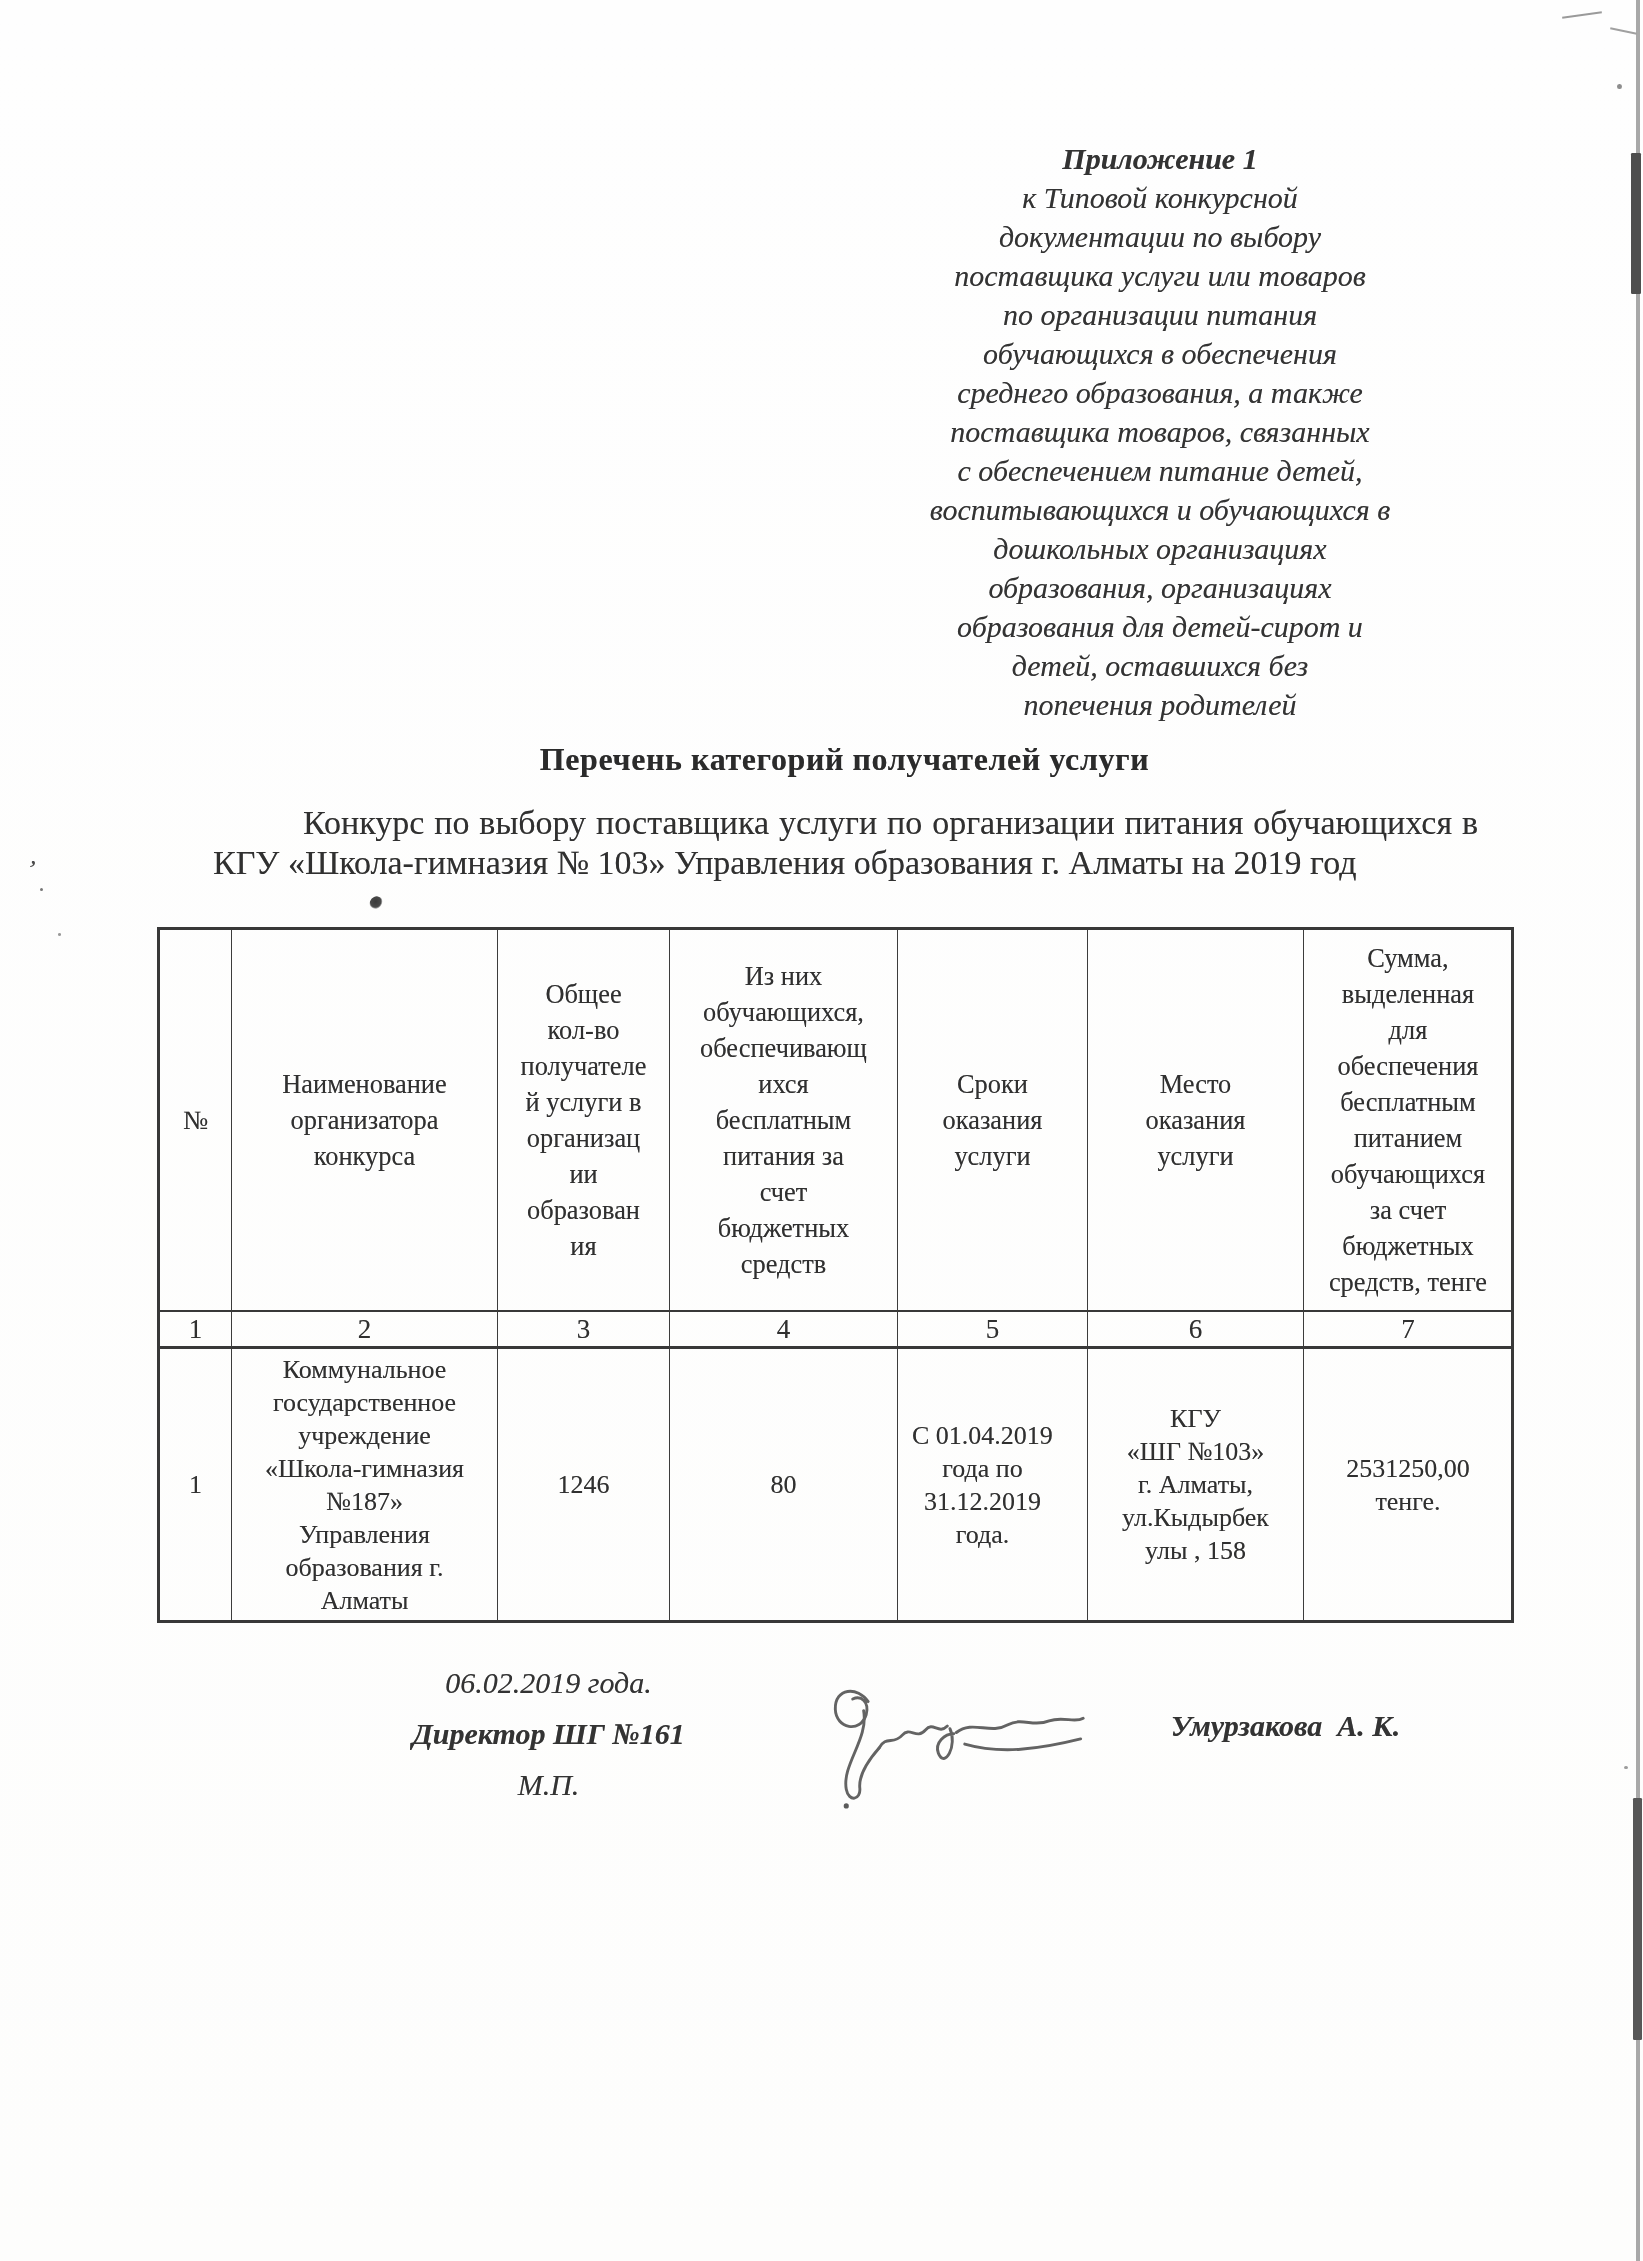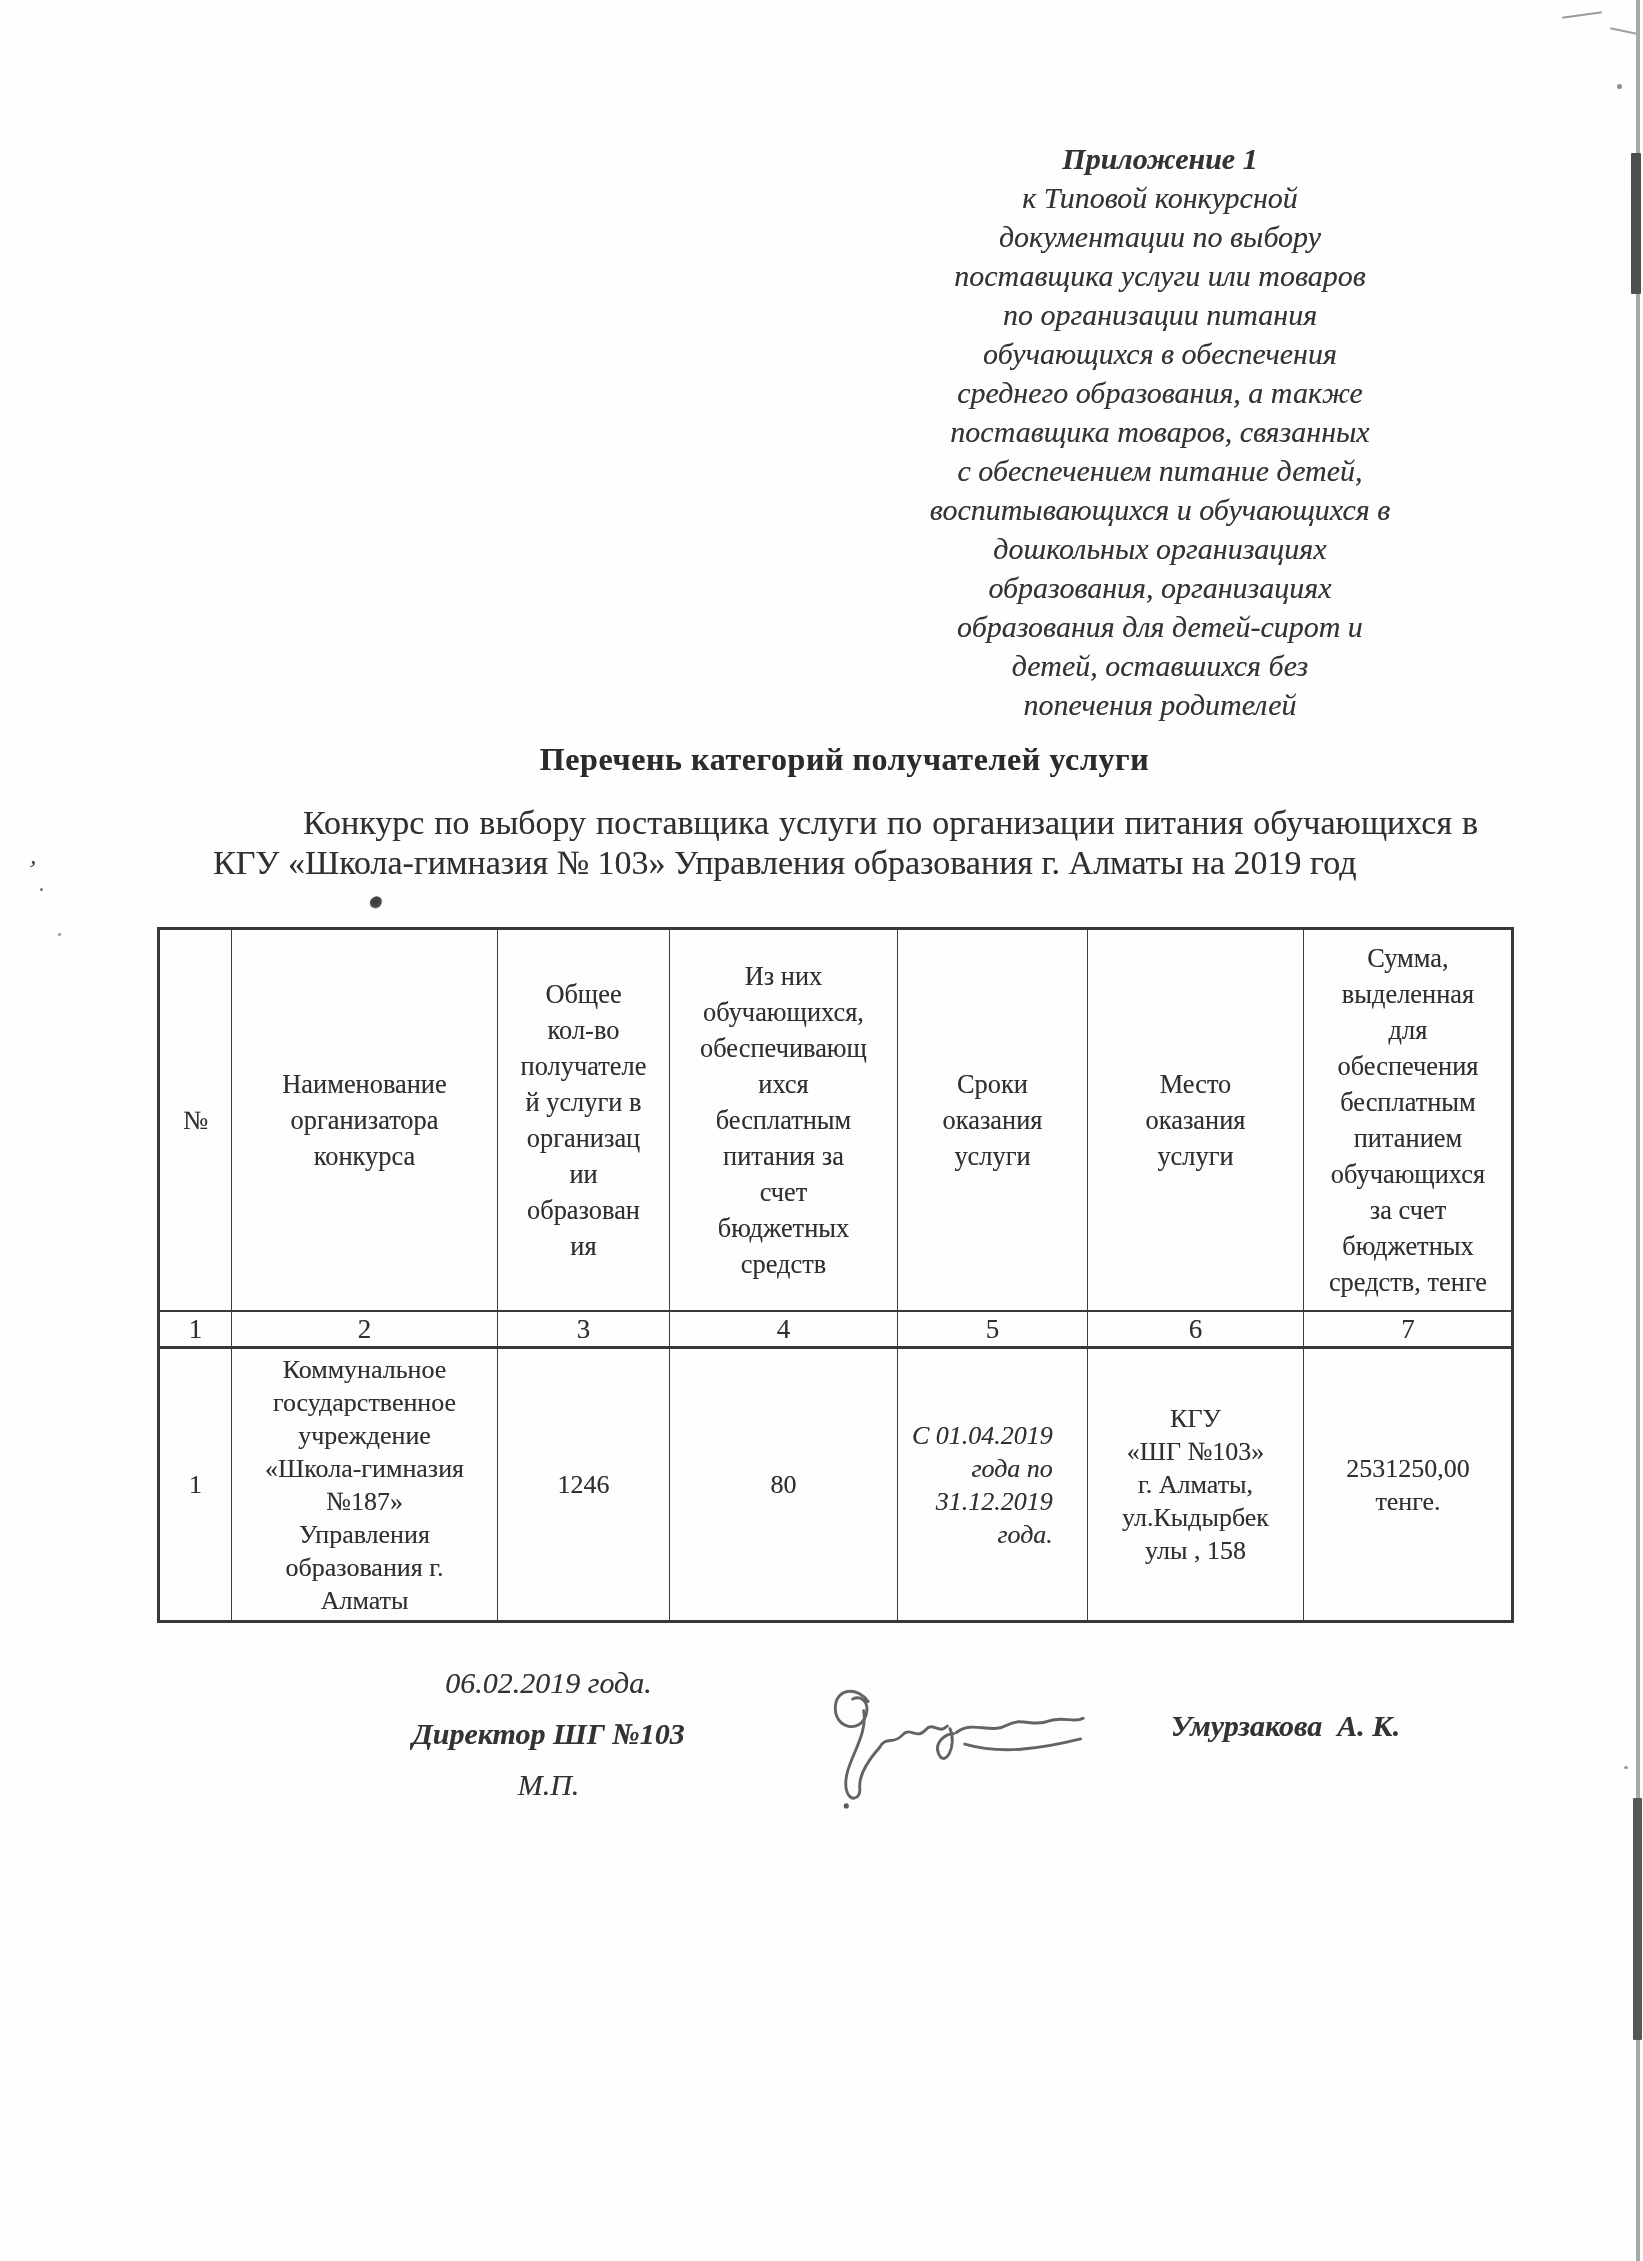--- a/index.html
+++ b/index.html
@@ -56,21 +56,21 @@
     display: flex; align-items: center; justify-content: center;
     text-align: center; white-space: pre-line;
     font-size: 26.4px; line-height: 36px;
     padding: 3.9px 5.2px; box-sizing: border-box;
     color: #303030;
   }
   .cell.last { border-right: none; }
   .cell.h { border-bottom: 2.6px solid #383838; }
   .cell.n { border-bottom: 3.9px solid #383838; font-size: 27px; line-height: 30px; padding: 0; }
   .cell.d { border-bottom: none; font-size: 26px; line-height: 33px; }
-  .cell.d.left { justify-content: flex-start; text-align: right; padding-left: 14px; font-style: italic; }
+  .cell.d.left { justify-content: flex-start; text-align: center; padding-left: 14px; }
 
   
   .footer-block {
     position: absolute; left: 400px; top: 1657px; width: 297px;
     text-align: center; font-style: italic; font-size: 30px; line-height: 51px;
     color: #333;
   }
   .footer-block .director { font-weight: bold; font-size: 30px; }
   .footer-name {
     position: absolute; left: 1134px; top: 1709px; width: 303px;
@@ -219,21 +219,21 @@
 «ШГ №103»
 г. Алматы,
 ул.Кыдырбек
 улы , 158</div>
     <div class="cell d last">2531250,00
 тенге.</div>
   </div>
 
   <div class="footer-block soft">
     <div class="date">06.02.2019 года.</div>
-    <div class="director">Директор ШГ №103</div>
+    <div class="director">Директор ШГ №161</div>
     <div class="stamp">М.П.</div>
   </div>
 
   <div class="signature-wrap">
     <svg width="284" height="132" viewBox="0 0 440 205" xmlns="http://www.w3.org/2000/svg">
       <g fill="none" stroke="#575757" stroke-width="4.5" stroke-linecap="round" opacity="0.92">
         <path d="M96,32 C80,8 44,10 45,44 C46,74 84,82 93,52 C98,32 85,22 72,28"></path>
         <path d="M89,46 C97,90 55,130 62,168 C66,189 85,185 83,166 C81,144 99,120 113,104"></path>
         <path d="M113,104 C124,84 135,100 149,84 C161,70 171,92 185,76 C197,62 205,84 219,70"></path>
         <path d="M223,74 C235,100 215,137 205,112 C199,96 215,82 229,82"></path>

